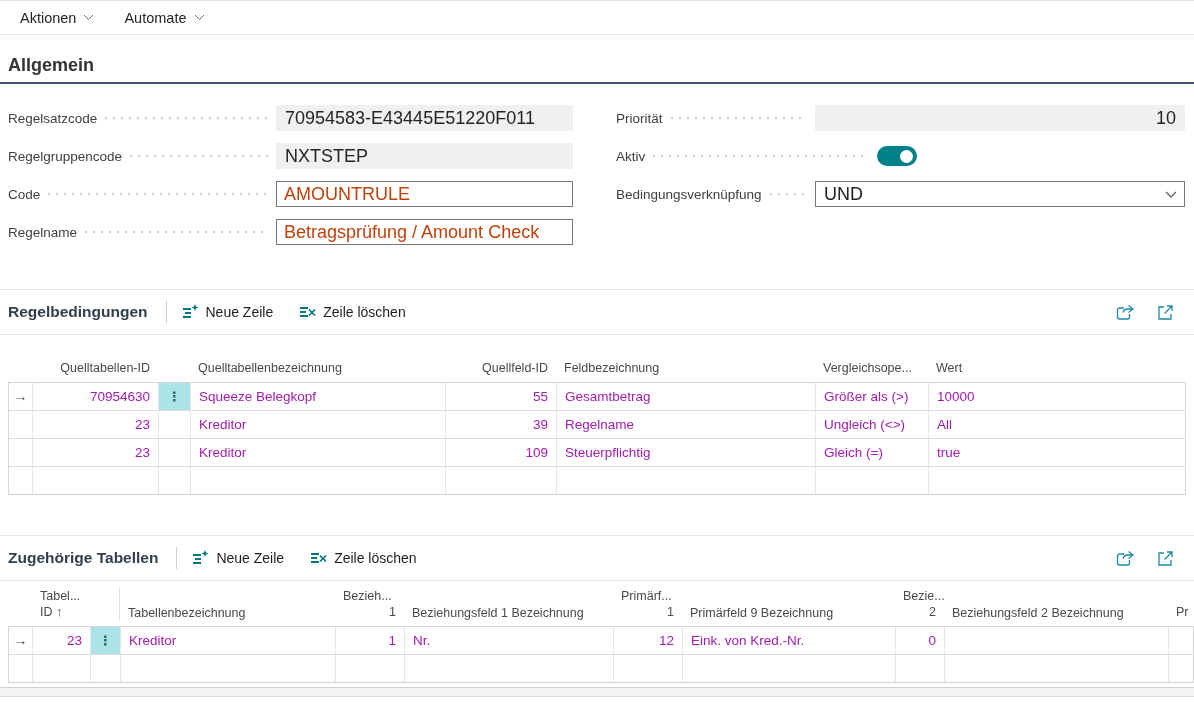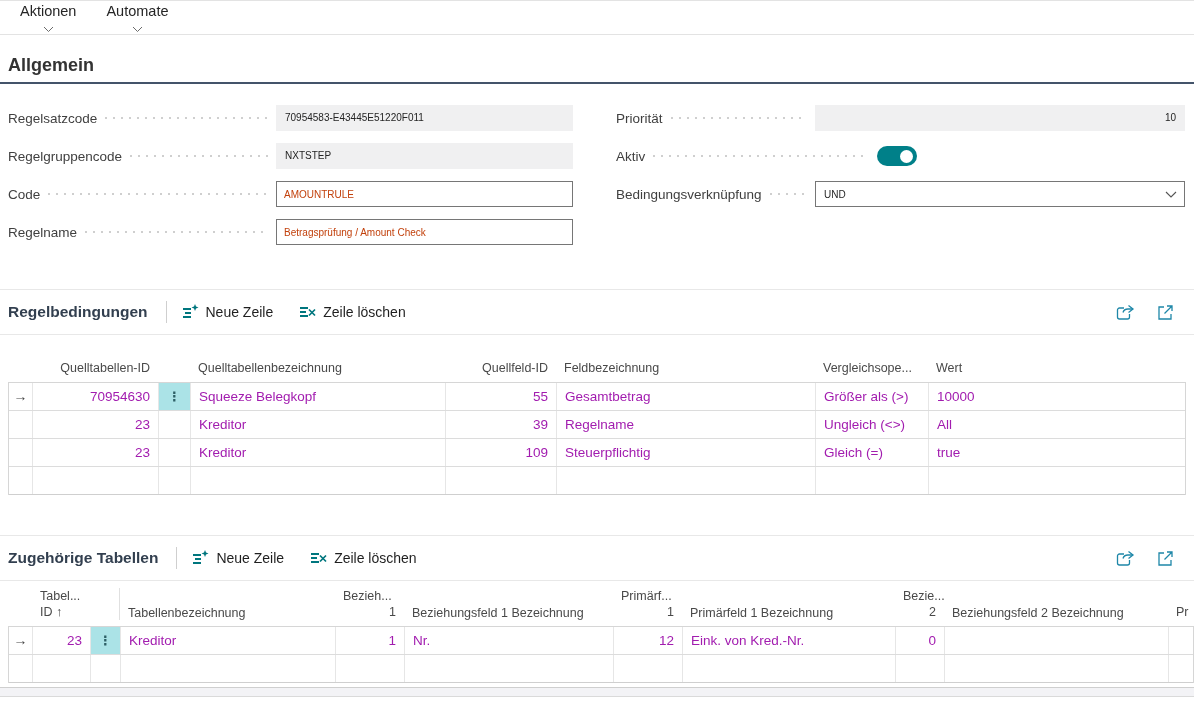--- a/index.html
+++ b/index.html
@@ -2,35 +2,35 @@
 <html><head>
 <meta charset="utf-8">
 <style>
   * { box-sizing: border-box; margin: 0; padding: 0; }
   html,body { width:1194px; height:706px; background:#fff; overflow:hidden;
     font-family:"Liberation Sans","DejaVu Sans",sans-serif; color:#1f1f1f; }
 
   
   .menubar { height:35px; border-top:1px solid #e3e3e3; border-bottom:1px solid #e3e3e3;
     display:flex; align-items:center; padding-left:20px; gap:30px; }
-  .menu-item { display:flex; align-items:center; gap:7px; font-size:14.5px; color:#252525; cursor:pointer;flex-direction:column; }
+  .menu-item { display:flex; align-items:center; gap:7px; font-size:14.5px; color:#252525; cursor:pointer; }
   .chev { width:11px; height:7px; display:inline-block; }
 
   
   .page-heading { margin-top:20px; padding:0 0 6px 8px; font-size:18px; font-weight:700; color:#333;
     border-bottom:2px solid #44546A; }
   .fields-wrap { display:flex; padding:21px 9px 0 8px; gap:43px; }
   .fields-col { display:flex; flex-direction:column; }
   .col-left  { width:566px; }
   .col-right { width:570px; }
   .field-row { display:flex; align-items:center; height:26px; margin-bottom:12px; }
   .field-label { font-size:13.5px; color:#404040; white-space:nowrap; padding-right:8px; }
   .leader { flex:1; height:2px; margin-right:8px; align-self:center;
     background:repeating-linear-gradient(to right,#cfcfcf 0 2px,transparent 2px 8px); }
-  .fbox { width:297px; height:26px; font-size:10px; }
+  .fbox { width:297px; height:26px; font-size:18px; }
   .col-right .fbox { width:370px; }
   .fbox.disabled { background:#f0f0f1; border:1px solid #f0f0f1; line-height:24px; padding:0 8px; color:#242424; }
   .fbox.disabled.num { text-align:right; }
   input.fbox { border:1px solid #767676; padding:0 7px; color:#c2410c;
     font-family:"Liberation Sans","DejaVu Sans",sans-serif; }
   .dropdown { border:1px solid #767676; background:#fff; display:flex; align-items:center;
     justify-content:space-between; padding:0 8px; cursor:pointer; }
   .toggle-box { width:308px; display:flex; align-items:center; }
   .toggle { width:40px; height:20px; border-radius:10px; background:#008089; position:relative; cursor:pointer; }
   .toggle .knob { position:absolute; right:4px; top:3.5px; width:13px; height:13px; border-radius:50%; background:#fff; }
@@ -298,21 +298,21 @@
     <div class="th">Tabellenbezeichnung</div>
     <div class="th th2 num2">
       <span class="l1">Bezieh...</span>
       <span class="l2">1</span>
     </div>
     <div class="th">Beziehungsfeld 1 Bezeichnung</div>
     <div class="th th2 num2">
       <span class="l1">Primärf...</span>
       <span class="l2">1</span>
     </div>
-    <div class="th">Primärfeld 1 Bezeichnung</div>
+    <div class="th">Primärfeld 9 Bezeichnung</div>
     <div class="th th2 num2">
       <span class="l1">Bezie...</span>
       <span class="l2">2</span>
     </div>
     <div class="th">Beziehungsfeld 2 Bezeichnung</div>
     <div class="th th2">
       <span class="l1">Pr</span>
       <span class="l2"></span>
     </div>
   </div>

